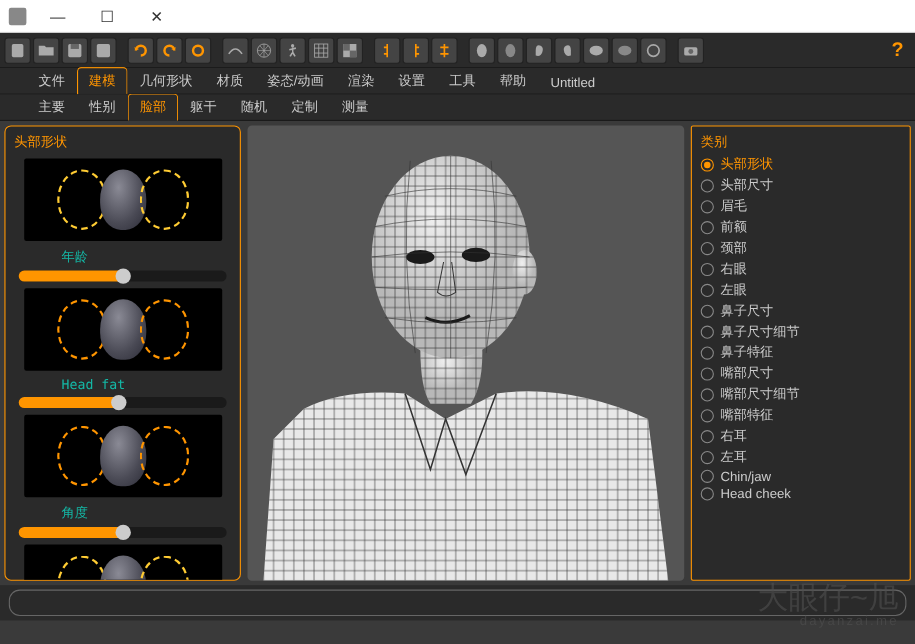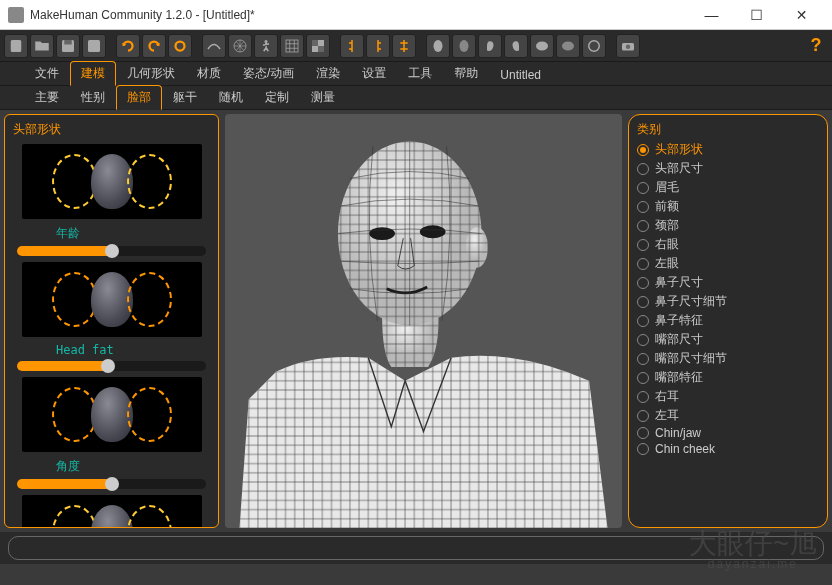--- a/index.html
+++ b/index.html
@@ -27,40 +27,39 @@
 .thumb { width: 180px; height: 75px; background: #000; margin: 4px auto; border-radius: 2px; display: flex; align-items: center; justify-content: center; position: relative; overflow: hidden; }
 .thumb-head { width: 42px; height: 55px; background: radial-gradient(ellipse at 40% 30%, #8a8a95 0%, #4a4a55 60%, #2a2a35 100%); border-radius: 50% 50% 45% 45%; position: relative; }
 .slider-label { color: #14b8a6; font-size: 12px; padding: 2px 6px; font-family: monospace; margin-left: 41px; }
 .slider-track { height: 10px; background: #1a1a1a; border-radius: 5px; margin: 2px 8px 6px 8px; position: relative; }
 .slider-fill { height: 100%; background: #ff9500; border-radius: 5px 0 0 5px; }
 .slider-thumb { position: absolute; top: -2px; width: 14px; height: 14px; background: #ccc; border-radius: 50%; margin-left: -7px; }
 
 .viewport { flex: 1; background: #555; margin: 4px 2px; border-radius: 4px; position: relative; overflow: hidden; }
 .viewport svg { width: 100%; height: 100%; }
 
-.right-panel { width: 200px; background: #2a2a2a; border: 1px solid #ff9500; border-radius: 12px; margin: 4px; padding: 4px; overflow-y: auto; }
+.right-panel { width: 200px; background: #2a2a2a; border: 1px solid #ff9500; border-radius: 2px; margin: 4px; padding: 4px; overflow-y: auto; }
 .radio-item { display: flex; align-items: center; padding: 1px 4px; cursor: pointer; }
 .radio { width: 12px; height: 12px; border: 1px solid #888; border-radius: 50%; margin-right: 6px; display: flex; align-items: center; justify-content: center; }
 .radio.checked { border-color: #ff9500; }
 .radio.checked::after { content: ""; width: 6px; height: 6px; background: #ff9500; border-radius: 50%; }
 .radio-label { color: #ccc; font-size: 12px; }
 .radio-item.checked .radio-label { color: #ff9500; }
 
 .statusbar { height: 32px; background: #2a2a2a; padding: 4px 8px; }
 .status-inner { height: 100%; border: 1px solid #666; border-radius: 10px; }
 
-.watermark { position: absolute; right: 15px; bottom: 15px; color: rgba(80,80,80,0.6); font-size: 28px; pointer-events: none; text-align: center; line-height: 1; }
+.watermark { position: absolute; right: 15px; bottom: 15px; color: rgba(80,80,80,0.6); font-size: 28px; pointer-events: none; text-align: right; line-height: 1; }
 .watermark .sub { font-size: 12px; letter-spacing: 2px; }
 </style>
 </head>
 <body>
 
 <div class="titlebar">
   <div class="titlebar-icon"></div>
-  <div class="titlebar-text">MakeHuman Community 1.2.0 - [Untitled]*</div>
   <div class="winbtn">—</div>
   <div class="winbtn">☐</div>
   <div class="winbtn">✕</div>
 </div>
 
 <div class="toolbar">
   <div class="tool-btn">
       <svg viewBox="0 0 24 24">
         <rect x="5" y="4" width="14" height="16" rx="2" fill="#aaa"></rect>
       </svg>
@@ -356,21 +355,21 @@
         <div class="radio-item">
           <span class="radio "></span>
     <span class="radio-label">左耳</span>
         </div>
         <div class="radio-item">
           <span class="radio "></span>
     <span class="radio-label">Chin/jaw</span>
         </div>
         <div class="radio-item">
           <span class="radio "></span>
-    <span class="radio-label">Chin cheek</span>
+    <span class="radio-label">Head cheek</span>
         </div>
       </div>
   </div>
 </div>
 
 <div class="statusbar">
   <div class="status-inner"></div>
 </div>
 
 <div class="watermark">

